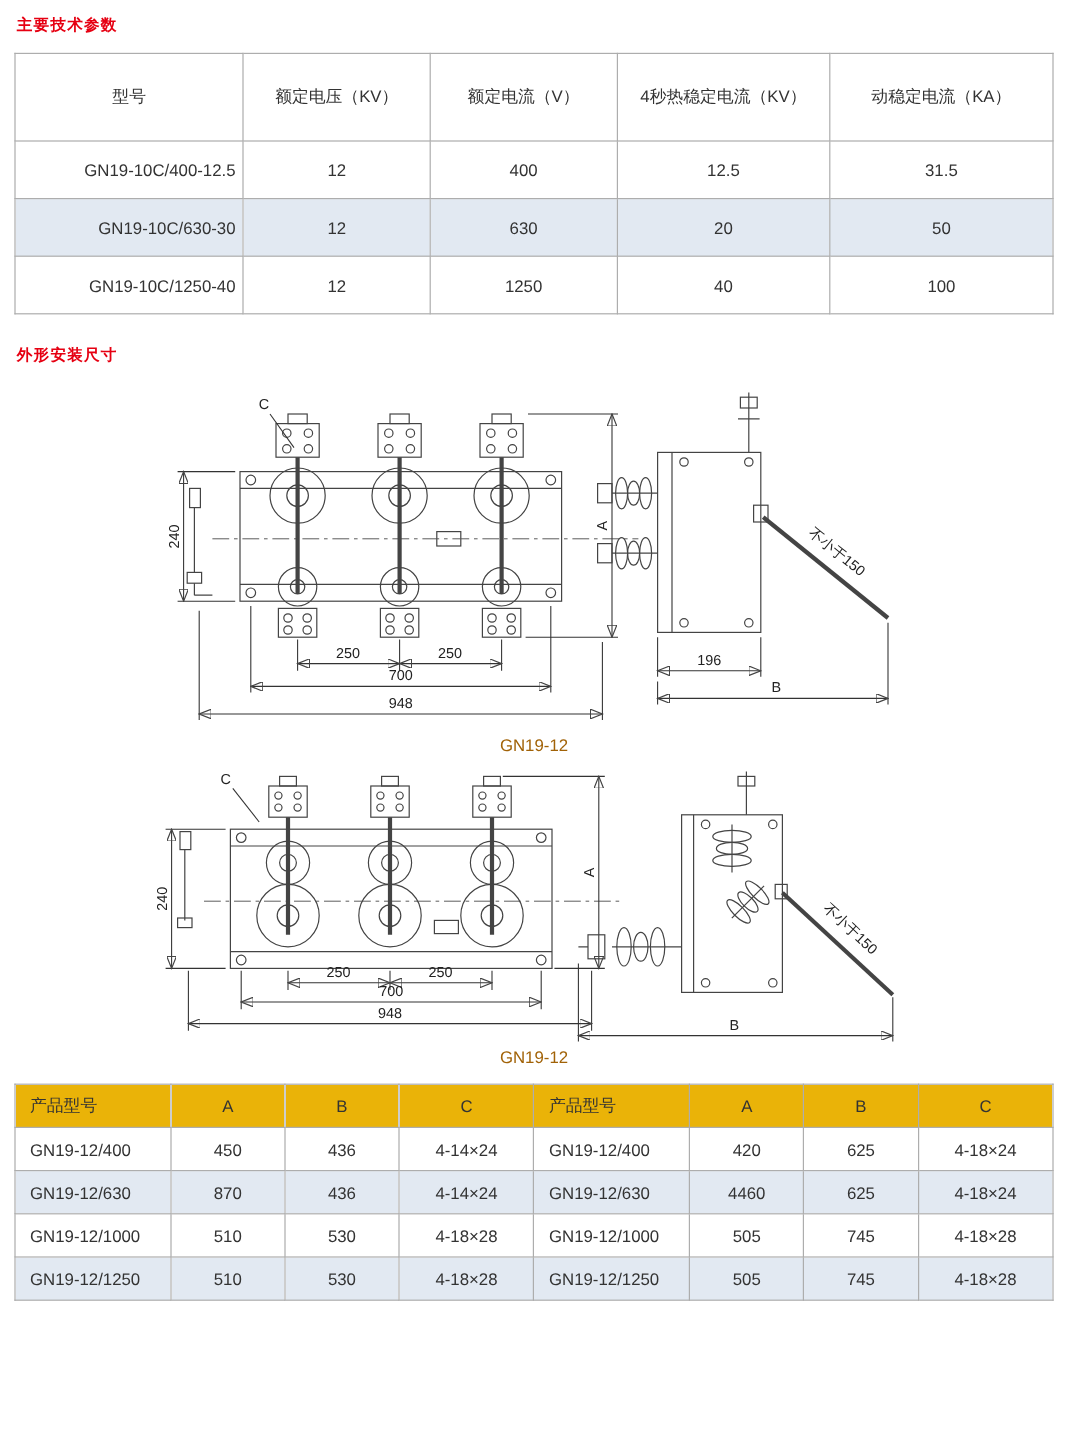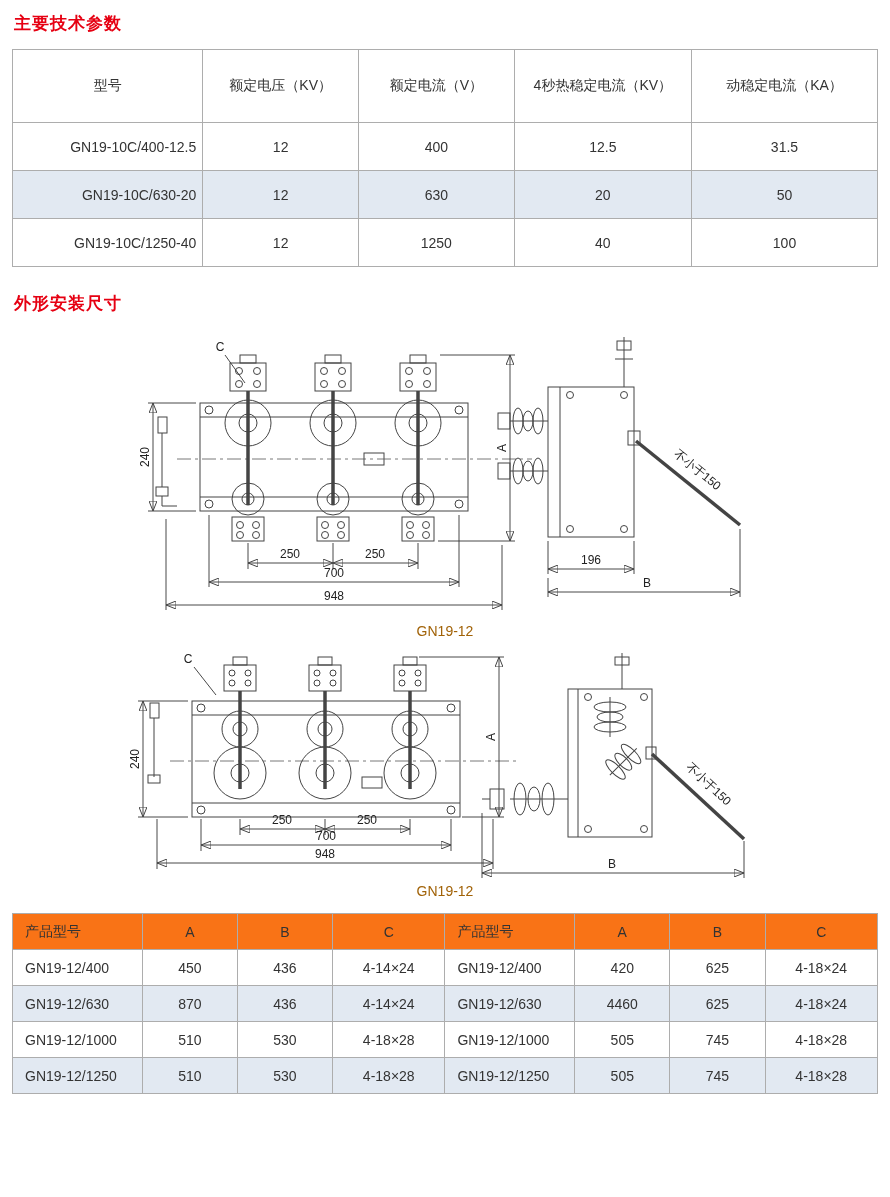--- a/index.html
+++ b/index.html
@@ -2,37 +2,37 @@
 <html><head>
 <meta charset="utf-8">
 <style>
   html,body { margin:0; padding:0; background:#ffffff; }
   .page {
     width:890px; height:1197px; box-sizing:border-box;
     padding:12px; background:#ffffff; color:#333333;
     font-family:"Liberation Sans", sans-serif; overflow:hidden;
   }
   .sec-title {
-    color:#e60012; font-size:17px; font-weight:bold;
+    color:#e60012; font-size:13px; font-weight:bold;
     margin:0 0 14px 2px; letter-spacing:1px;
   }
   .sec-title.second { margin-top:25px; }
 
   table.tbl { width:100%; border-collapse:collapse; font-size:14px; table-layout:fixed;padding-left:40px; }
   .tbl th, .tbl td {
     border:1px solid #adadad; text-align:center; font-weight:normal;
     padding:0 6px; overflow:hidden; white-space:nowrap;
   }
   .tbl-params th { height:72px; }
   .tbl-params td { height:47px; }
   .tbl-params tbody tr:nth-child(even) { background:#e2e9f2; }
   .tbl-params td.model { text-align:right; padding-left:14px; }
 
   .tbl-dims th, .tbl-dims td { height:35px; }
-  .tbl-dims thead tr { background:#f97316; }
+  .tbl-dims thead tr { background:#eab308; }
   .tbl-dims tbody tr:nth-child(even) { background:#e2e9f2; }
   .tbl-dims .model { text-align:left; padding-left:12px; }
   .tbl-dims { margin-top:14px; }
 
   .drawing { margin-top:10px; text-align:center; }
   .caption { font-size:14px; color:#a16207; margin-top:2px; }
 
   svg.dwg { display:block; margin:0 auto; }
   .dwg line, .dwg rect, .dwg circle, .dwg ellipse, .dwg path, .dwg polyline {
     stroke:#444444; fill:none; stroke-width:1;
@@ -71,21 +71,21 @@
     </thead>
     <tbody>
       <tr>
         <td class="model">GN19-10C/400-12.5</td>
         <td>12</td>
         <td>400</td>
         <td>12.5</td>
         <td>31.5</td>
       </tr>
       <tr>
-        <td class="model">GN19-10C/630-20</td>
+        <td class="model">GN19-10C/630-30</td>
         <td>12</td>
         <td>630</td>
         <td>20</td>
         <td>50</td>
       </tr>
       <tr>
         <td class="model">GN19-10C/1250-40</td>
         <td>12</td>
         <td>1250</td>
         <td>40</td>

